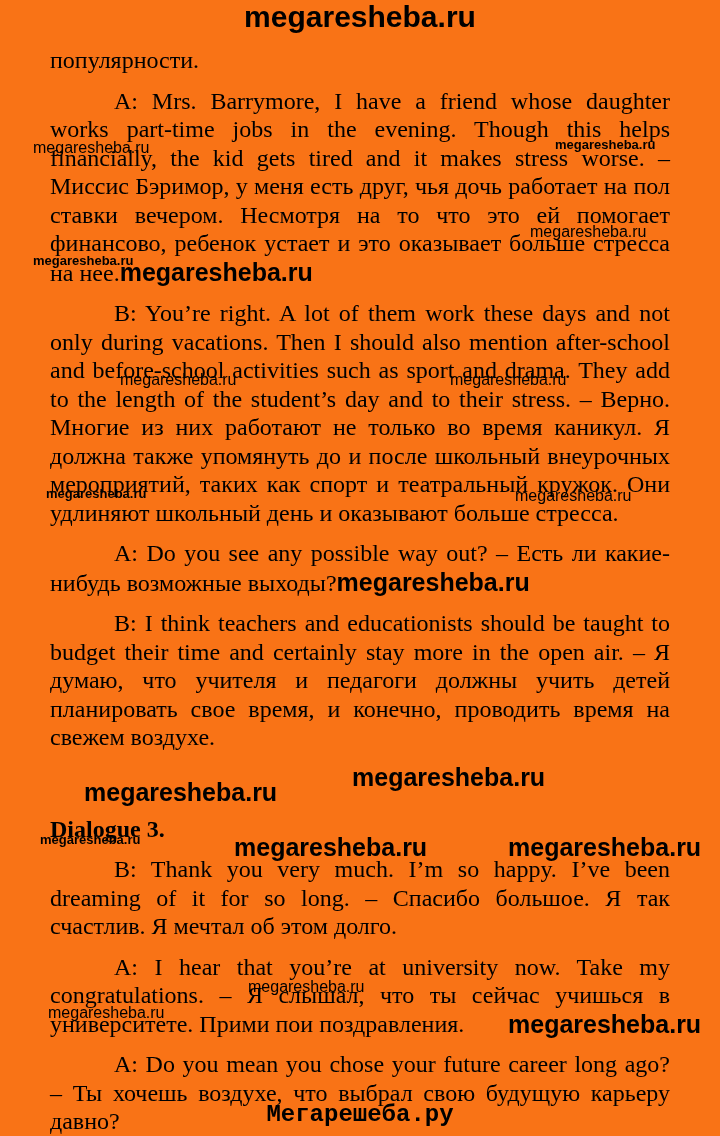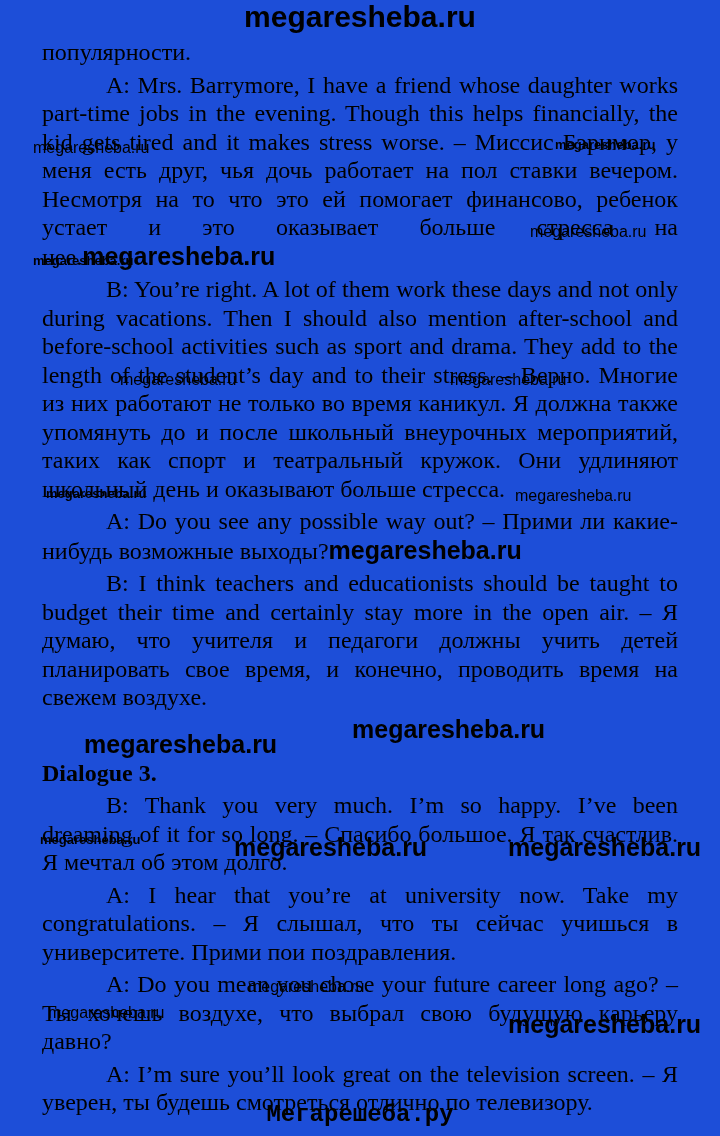--- a/index.html
+++ b/index.html
@@ -1,21 +1,21 @@
 <!DOCTYPE html>
 <html><head>
 <meta charset="utf-8">
 <style>
   * { box-sizing: border-box; }
   html, body { margin: 0; padding: 0; background: #ffffff; }
   .page {
     position: relative;
     width: 720px;
     height: 1136px;
-    background: #1d4ed8;
+    background: #f97316;
     color: #000000;
     font-family: "Liberation Serif", serif;
     overflow: hidden;
   }
   .header-title {
     position: absolute;
     top: 0;
     left: 0;
     width: 100%;
     text-align: center;
@@ -26,21 +26,21 @@
   }
   .body-text {
     position: absolute;
     top: 34px;
     left: 38px;
     width: 644px;
     font-size: 24px;
     line-height: 28.5px;
     text-align: justify;
   }
-  .body-text p { margin: 4px; }
+  .body-text p { margin: 12px; }
   .indent { text-indent: 64px; }
   .heading { font-weight: 700; text-align: left; }
   .wm-inline {
     font-family: "Liberation Sans", sans-serif;
     font-weight: 700;
     font-size: 25px;
     white-space: nowrap;
   }
   .wm {
     position: absolute;
@@ -72,21 +72,21 @@
 
   <div class="header-title">megaresheba.ru</div>
 
   <div class="body-text">
     <p>популярности.</p>
 
     <p class="indent"><span>A: Mrs. Barrymore, I have a friend whose daughter works part-time jobs in the evening. Though this helps financially, the kid gets tired and it makes stress worse. – Миссис Бэримор, у меня есть друг, чья дочь работает на пол ставки вечером. Несмотря на то что это ей помогает финансово, ребенок устает и это оказывает больше стресса на нее.</span><span class="wm-inline">megaresheba.ru</span></p>
 
     <p class="indent"><span>B: You’re right. A lot of them work these days and not only during vacations. Then I should also mention after-school and before-school activities such as sport and drama. They add to the length of the student’s day and to their stress. – Верно. Многие из них работают не только во время каникул. Я должна также упомянуть до и после школьный внеурочных мероприятий, таких как спорт и театральный кружок. Они удлиняют школьный день и оказывают больше стресса.</span></p>
 
-    <p class="indent"><span>A: Do you see any possible way out? – Прими ли какие-нибудь возможные выходы?</span><span class="wm-inline">megaresheba.ru</span></p>
+    <p class="indent"><span>A: Do you see any possible way out? – Есть ли какие-нибудь возможные выходы?</span><span class="wm-inline">megaresheba.ru</span></p>
 
     <p class="indent"><span>B: I think teachers and educationists should be taught to budget their time and certainly stay more in the open air. – Я думаю, что учителя и педагоги должны учить детей планировать свое время, и конечно, проводить время на свежем воздухе.</span></p>
 
     <div class="wm-row">
       <span class="wm wm-lg" style="left:314px; top:1px;">megaresheba.ru</span>
       <span class="wm wm-lg" style="left:46px; top:16px;">megaresheba.ru</span>
     </div>
 
     <p class="heading">Dialogue 3.</p>
 

